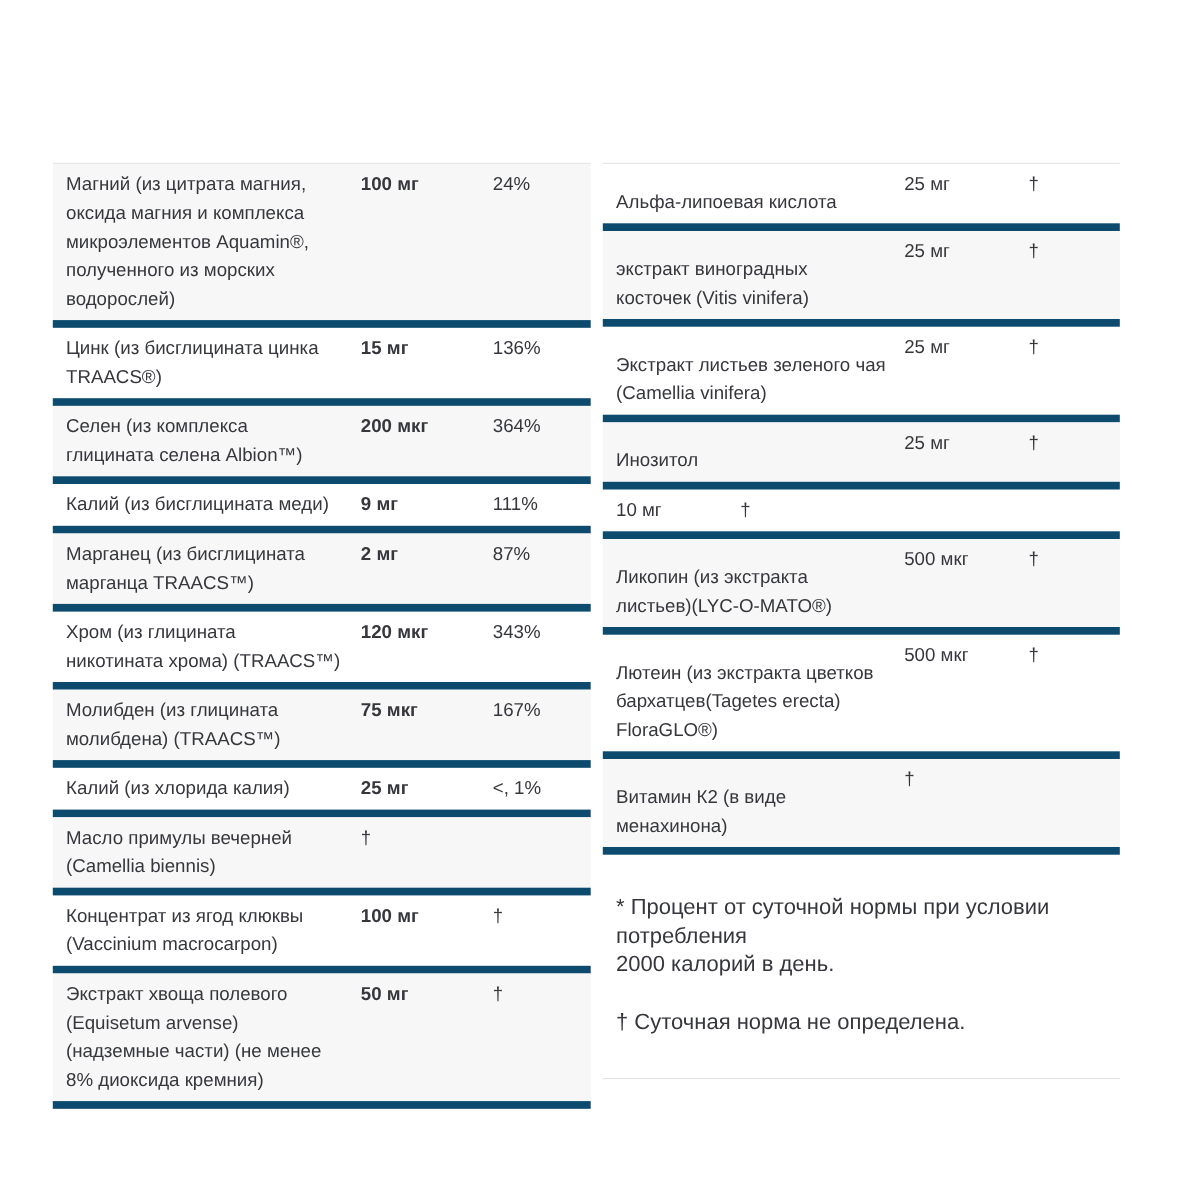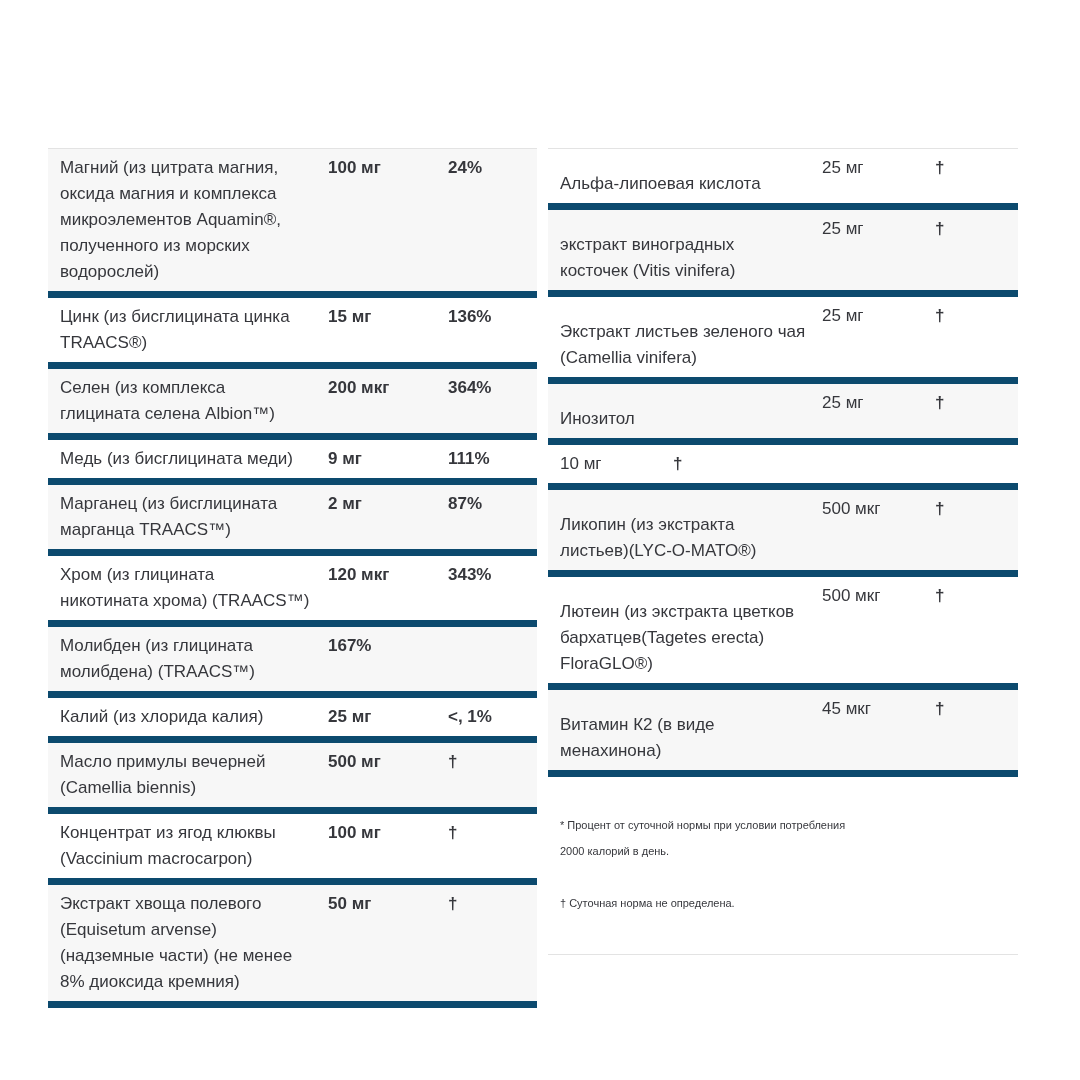--- a/index.html
+++ b/index.html
@@ -27,25 +27,25 @@
     display:flex;
     border-bottom:7px solid #0c4a6e;
     padding:6px 0 6px 12px;
   }
   .row.shaded { background:#f7f7f7; }
   .cell-name  { white-space:pre-line; }
   .tbl-left  .cell-name { width:268px; }
   .tbl-left  .cell-amt  { width:120px;font-weight:bold; }
   .tbl-right .cell-name { width:262px;margin-top:16px; }
   .tbl-right .cell-amt  { width:113px; }
-  .cell-dv { flex:1;font-weight:bold; }
+  .cell-dv { flex:1; }
   .footnotes {
     padding:9px 0 12px 12px;
     border-bottom:1px solid #e3e3e3;
-    font-size:11px;
+    font-size:20px;
     line-height:26px;
     white-space:pre-line;
   }
 </style>
 </head>
 <body>
 
 <div class="facts-panel">
 
   <div class="tbl tbl-left">
@@ -64,50 +64,50 @@
       <div class="cell-amt">15 мг</div>
       <div class="cell-dv">136%</div>
     </div>
     <div class="row shaded">
       <div class="cell-name">Селен (из комплекса
 глицината селена Albion™)</div>
       <div class="cell-amt">200 мкг</div>
       <div class="cell-dv">364%</div>
     </div>
     <div class="row">
-      <div class="cell-name">Медь (из бисглицината меди)</div>
+      <div class="cell-name">Калий (из бисглицината меди)</div>
       <div class="cell-amt">9 мг</div>
       <div class="cell-dv">111%</div>
     </div>
     <div class="row shaded">
       <div class="cell-name">Марганец (из бисглицината
 марганца TRAACS™)</div>
       <div class="cell-amt">2 мг</div>
       <div class="cell-dv">87%</div>
     </div>
     <div class="row">
       <div class="cell-name">Хром (из глицината
 никотината хрома) (TRAACS™)</div>
       <div class="cell-amt">120 мкг</div>
       <div class="cell-dv">343%</div>
     </div>
     <div class="row shaded">
       <div class="cell-name">Молибден (из глицината
 молибдена) (TRAACS™)</div>
+      <div class="cell-amt">75 мкг</div>
       <div class="cell-dv">167%</div>
     </div>
     <div class="row">
       <div class="cell-name">Калий (из хлорида калия)</div>
       <div class="cell-amt">25 мг</div>
       <div class="cell-dv">&lt;, 1%</div>
     </div>
     <div class="row shaded">
       <div class="cell-name">Масло примулы вечерней
 (Camellia biennis)</div>
-      <div class="cell-amt">500 мг</div>
       <div class="cell-dv">†</div>
     </div>
     <div class="row">
       <div class="cell-name">Концентрат из ягод клюквы
 (Vaccinium macrocarpon)</div>
       <div class="cell-amt">100 мг</div>
       <div class="cell-dv">†</div>
     </div>
     <div class="row shaded">
       <div class="cell-name">Экстракт хвоща полевого
@@ -155,21 +155,20 @@
     <div class="row">
       <div class="cell-name">Лютеин (из экстракта цветков
 бархатцев(Tagetes erecta)
 FloraGLO®)</div>
       <div class="cell-amt">500 мкг</div>
       <div class="cell-dv">†</div>
     </div>
     <div class="row shaded">
       <div class="cell-name">Витамин К2 (в виде
 менахинона)</div>
-      <div class="cell-amt">45 мкг</div>
       <div class="cell-dv">†</div>
     </div>
 
     <div class="footnotes">
       <div>* Процент от суточной нормы при условии потребления
 2000 калорий в день.</div>
       <div>† Суточная норма не определена.</div>
     </div>
   </div>
 

